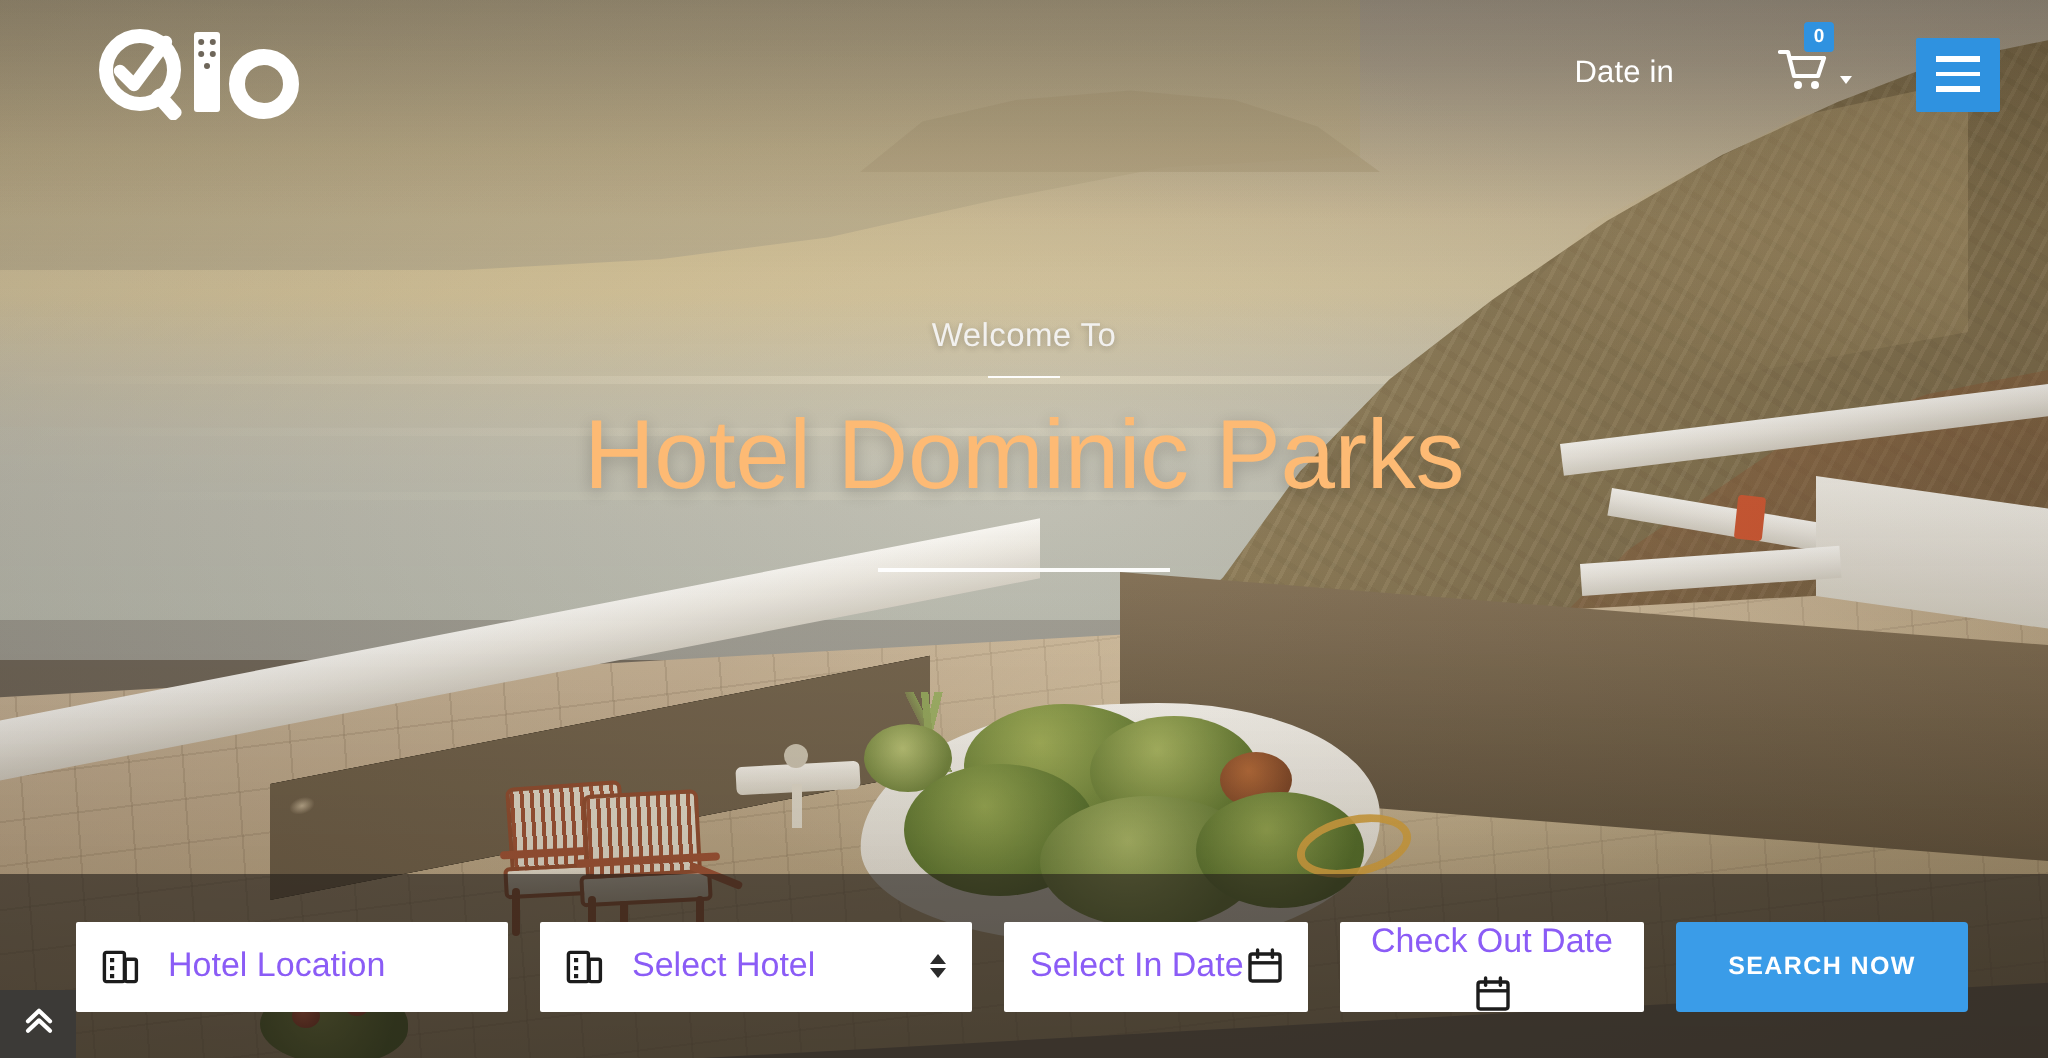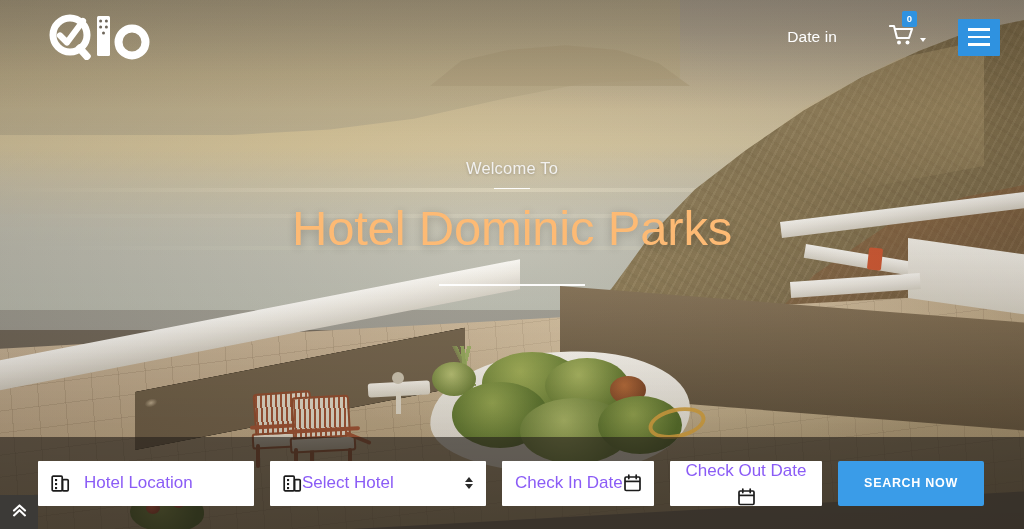--- a/index.html
+++ b/index.html
@@ -344,21 +344,21 @@
   .f-loc { width:216px; }
   .f-hotel { width:216px; justify-content:space-between; }
   .f-in { width:152px; justify-content:space-between; }
   .f-out { width:152px; justify-content:space-between;flex-direction:column; }
   .field .ico { flex:0 0 auto; display:flex; align-items:center; }
   .field .txt {
     font-size:17px; color:#8b5cf6; font-weight:400; white-space:nowrap;
   }
   .f-loc .txt { margin-left:14px; }
   .f-hotel .left { display:flex; align-items:center; }
-  .f-hotel .left .txt { }
+  .f-hotel .left .txt { margin-left:14px; }
   .spin { display:flex; flex-direction:column; gap:2px; align-items:center; }
   .spin i {
     display:block; width:0;height:0;
     border-left:4px solid transparent;border-right:4px solid transparent;
   }
   .spin .up { border-bottom:5px solid #2b2b2b; }
   .spin .dn { border-top:5px solid #2b2b2b; }
 
   .search-btn {
     height:45px; width:146px; 
@@ -541,21 +541,21 @@
         </span>
         <span class="txt">Select Hotel</span>
       </span>
       <span class="spin">
         <i class="up"></i>
           <i class="dn"></i>
       </span>
     </div>
 
     <div class="field f-in">
-      <span class="txt">Check In Date</span>
+      <span class="txt">Select In Date</span>
       <span class="ico">
         <svg width="17" height="18" viewBox="0 0 17 18" aria-hidden="true">
           <rect x="1" y="3" width="15" height="13.5" rx="1.2" fill="none" stroke="#1c1c1c" stroke-width="1.7"></rect>
           <line x1="1" y1="7.4" x2="16" y2="7.4" stroke="#1c1c1c" stroke-width="1.7"></line>
           <line x1="4.8" y1="1" x2="4.8" y2="4.6" stroke="#1c1c1c" stroke-width="1.7" stroke-linecap="round"></line>
           <line x1="12.2" y1="1" x2="12.2" y2="4.6" stroke="#1c1c1c" stroke-width="1.7" stroke-linecap="round"></line>
         </svg>
       </span>
     </div>
 

